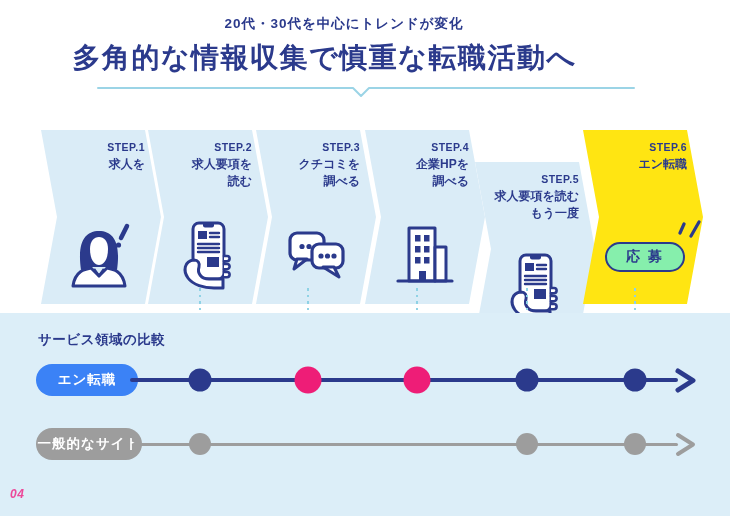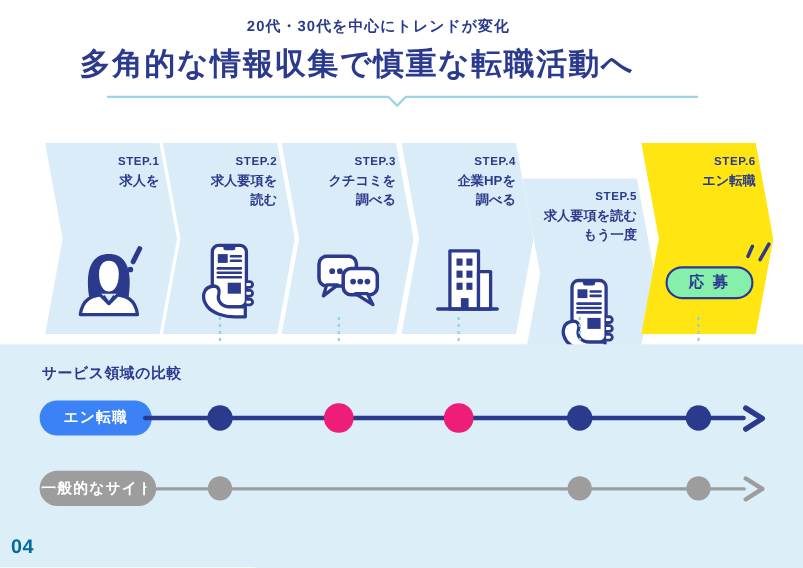--- a/index.html
+++ b/index.html
@@ -84,21 +84,21 @@
   .arrow-svg { position:absolute; }
   .arrow-navy { left:674px; top:367px; }
   .arrow-gray { left:674px; top:432px; }
   .dot { position:absolute; border-radius:50%; transform:translate(-50%,-50%); }
   .dot-navy { width:23px; height:23px; background:#2b3a8c; }
   .dot-pink { width:27px; height:27px; background:#ee1d77; }
   .dot-gray { width:22px; height:22px; background:#9d9d9d; }
 
   .page-number {
     position:absolute; left:10px; top:487px;
-    font-size:18px; font-weight:bold; letter-spacing:0.5px; color:#0369a1;
+    font-size:12px; font-weight:bold; letter-spacing:0.5px; color:#ec4899;font-style:italic;
   }
 </style>
 </head>
 <body>
 
 <div class="subtitle">20代・30代を中心にトレンドが変化</div>
 <div class="main-title">多角的な情報収集で慎重な転職活動へ</div>
 <svg class="divider-svg" width="538" height="14" viewBox="0 0 538 14">
   <path d="M1 3 H256 L264 11 L272 3 H537" fill="none" stroke="#9bd4e6" stroke-width="2" stroke-linecap="round" stroke-linejoin="round"></path>
 </svg>

